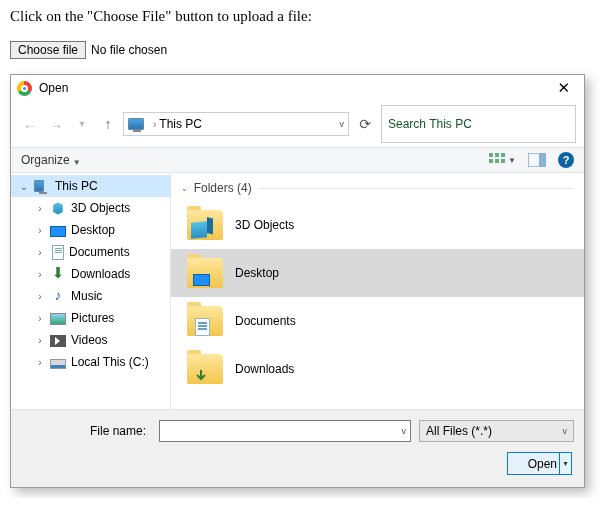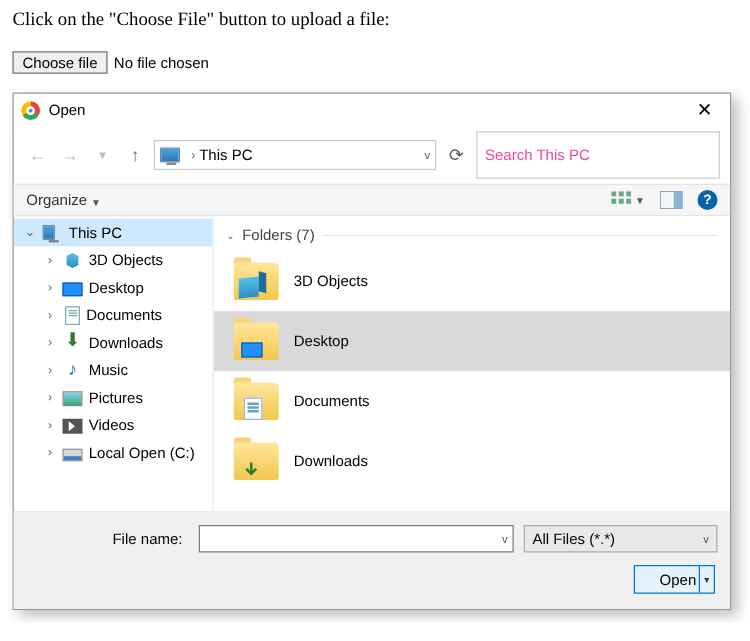--- a/index.html
+++ b/index.html
@@ -48,21 +48,21 @@
     flex:1; display:flex; align-items:center; border:1px solid #ccc; height:24px;
     padding:0 0 0 4px; background:#fff;
   }
   .pc-icon { width:16px; height:12px; background:linear-gradient(#4aa3de,#3573b0); border:1px solid #5b8db0; border-radius:1px; margin-right:6px; position:relative; }
   .pc-icon::after { content:""; position:absolute; bottom:-3px; left:4px; width:8px; height:2px; background:#888; }
   .bc-sep { color:#666; margin:0 3px; font-size:10px; }
   .bc-text { }
   .bc-dd { margin-left:auto; display:flex; align-items:center; gap:3px; padding-right:4px; }
   .bc-dd .v { font-size:9px; color:#555; }
   .refresh-btn { width:24px; height:24px; display:flex; align-items:center; justify-content:center; border:1px solid transparent; cursor:pointer; color:#555; font-size:14px; }
-  .searchbox { width:195px; height:24px; border:1px solid #ccc; display:flex; align-items:center; padding:18px 6px; color:#ec4899; background:#fff; }
+  .searchbox { width:195px; height:24px; border:1px solid #ccc; display:flex; align-items:center; padding:18px 6px; color:#14532d; background:#fff; }
 
   .dlg-toolbar {
     display:flex; align-items:center; justify-content:space-between;
     background:#f5f6f7; border-top:1px solid #e5e5e5; border-bottom:1px solid #e5e5e5;
     padding:4px 10px;
   }
   .org-left { display:flex; align-items:flex-end; gap:3px; color:#333; cursor:pointer; }
   .org-left .v { font-size:8px; color:#555; }
   .tool-right { display:flex; align-items:center; gap:12px; }
   .view-ico, .pane-ico { display:flex; align-items:center; gap:3px; cursor:pointer; color:#444; }
@@ -248,28 +248,28 @@
         <span>Pictures</span>
       </div>
       <div class="tree-row child">
         <span class="exp">›</span>
         <span class="mini mini-vid"></span>
         <span>Videos</span>
       </div>
       <div class="tree-row child">
         <span class="exp">›</span>
         <span class="mini mini-disk"></span>
-        <span>Local Open (C:)</span>
+        <span>Local This (C:)</span>
       </div>
     </div>
 
     <div class="folder-content">
       <div class="group-header">
         <span class="v">⌄</span>
-        <span>Folders (7)</span>
+        <span>Folders (4)</span>
         <span class="group-sep"></span>
       </div>
 
       <div class="item-row">
         <div class="big-folder">
           <div class="tab"></div>
             <div class="back"></div>
           <div class="inner cube"></div>
         </div>
         <span>3D Objects</span>

